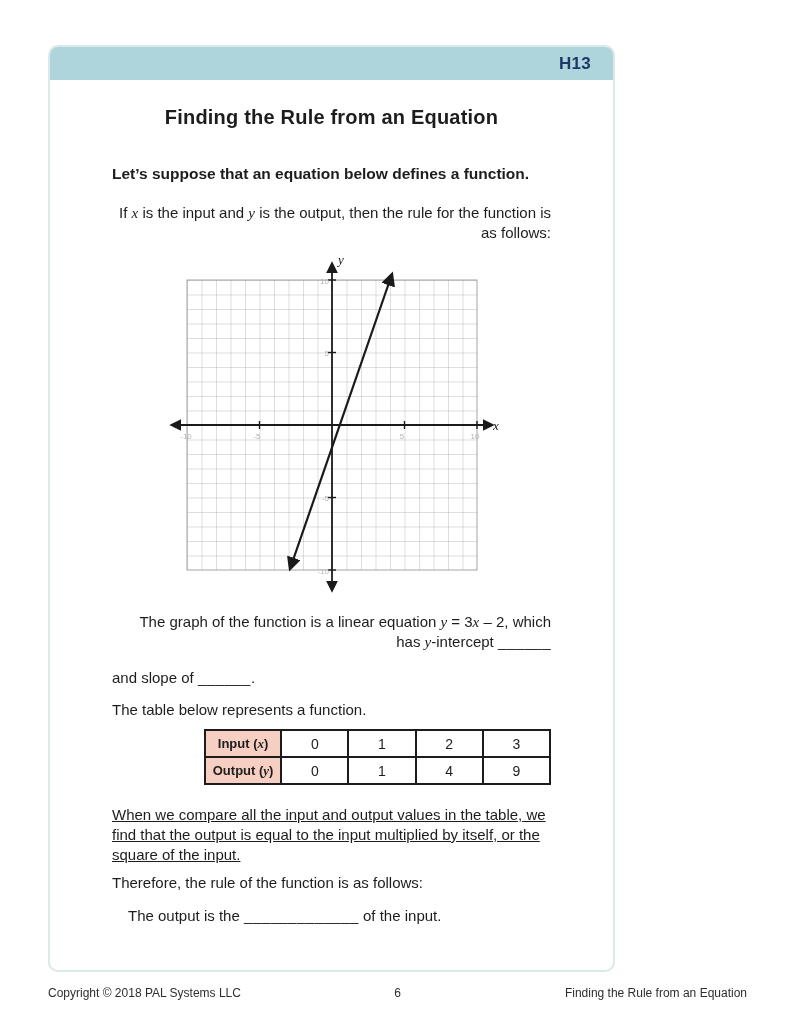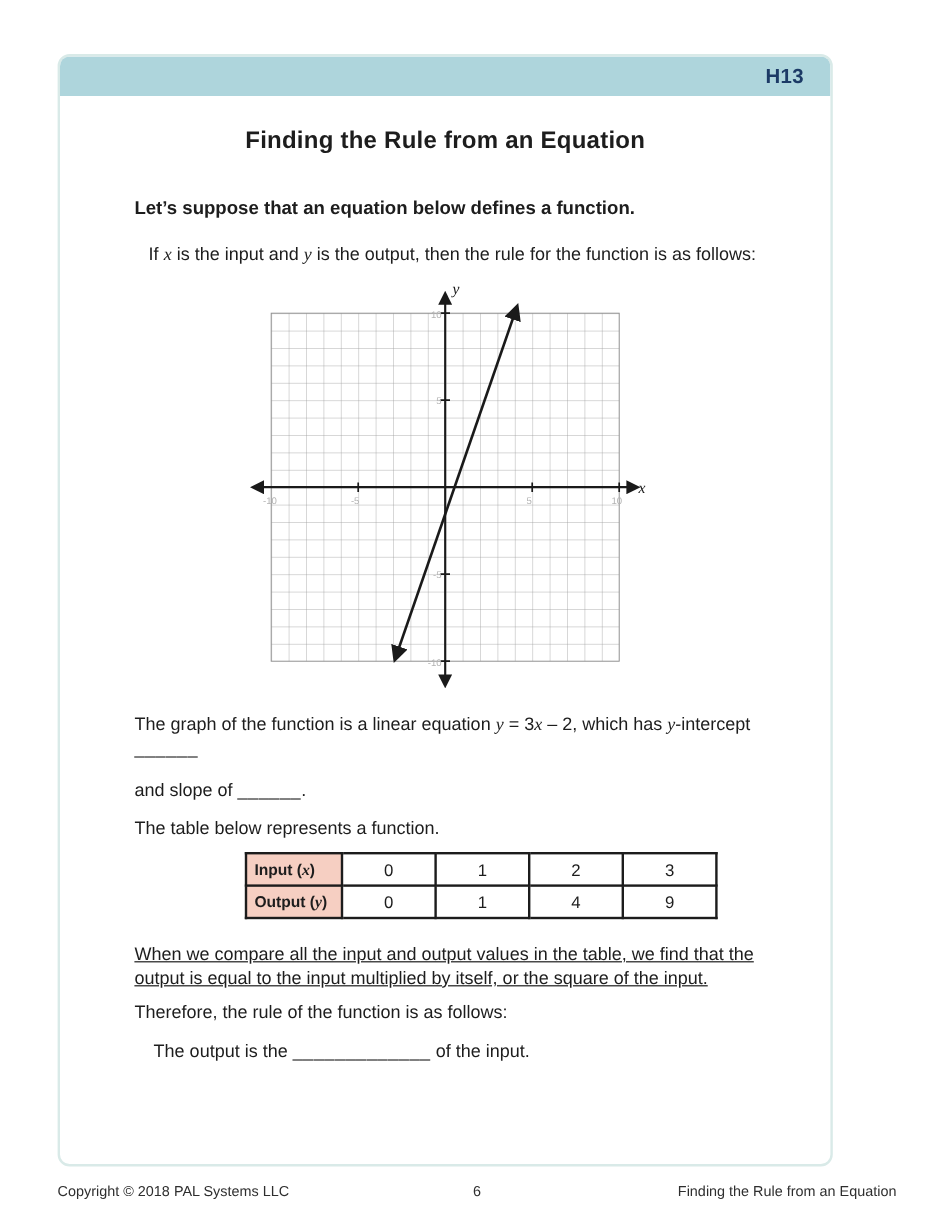--- a/index.html
+++ b/index.html
@@ -2,47 +2,47 @@
 <html><head>
 <meta charset="utf-8">
 <style>
   html,body{margin:0;padding:0;}
   body{
     width:791px;height:1024px;position:relative;overflow:hidden;
     background:#ffffff;color:#1d1d1d;
     font-family:"Liberation Sans",sans-serif;
   }
   .card{
-    position:absolute;left:48px;top:45px;width:646px;height:927px;
+    position:absolute;left:48px;top:45px;width:567px;height:927px;
     box-sizing:border-box;border:2px solid #d9eae8;border-radius:10px;
     overflow:hidden;background:#ffffff;
   }
   .card-header{
     height:33px;background:#aed5dc;display:flex;align-items:center;
     justify-content:flex-end;padding:0 22px;
   }
   .badge{font-weight:bold;font-size:17px;color:#1c3a66;letter-spacing:.3px;}
   .content{padding:0 62px;}
   .page-title{text-align:center;font-size:20px;font-weight:bold;margin:26px 0 0;letter-spacing:.2px;}
   .intro{margin-top:36px;font-size:15.5px;font-weight:bold;}
   .equation{margin-top:13px;text-align:center;font-size:14.5px;font-weight:600;}
   .var{font-family:"Liberation Serif",serif;font-style:italic;}
   .if-sentence{margin-top:20px;font-size:15px;line-height:19px;text-align:right;}
   .rule-line{margin-top:22px;padding-left:16px;font-size:15px;font-style:italic;font-weight:500;}
   .graph-wrap{margin-top:8px;text-align:center;}
-  .caption-l1{margin-top:6px;font-size:15px;line-height:19px;}
+  .caption-l1{margin-top:6px;font-size:15px;line-height:19px;text-align:right;}
   .caption-l2{margin-top:16px;font-size:15px;line-height:19px;}
   .table-intro{margin-top:14px;font-size:15px;}
   table.fn{border-collapse:collapse;margin:11px 0 0 92px;}
   table.fn th,table.fn td{
     border:2px solid #1c1c1c;height:27px;box-sizing:border-box;
     font-size:14px;font-weight:normal;
   }
   table.fn th{
-    background:#f6cfc2;width:80px;text-align:left;padding:0 6px;
+    background:#f6cfc2;width:80px;text-align:center;padding:0 6px;
     font-size:13px;font-weight:bold;
   }
   table.fn td{width:78px;text-align:center;}
   .para{margin-top:20px;font-size:15px;line-height:20px;text-decoration:underline;}
   .therefore{margin-top:8px;font-size:15px;line-height:20px;}
   .final-rule{margin-top:14px;padding-left:16px;font-size:15px;}
   .blank{letter-spacing:.5px;}
   .footer{
     position:absolute;left:48px;right:44px;top:986px;display:flex;
     font-size:12px;color:#2e2e2e;

